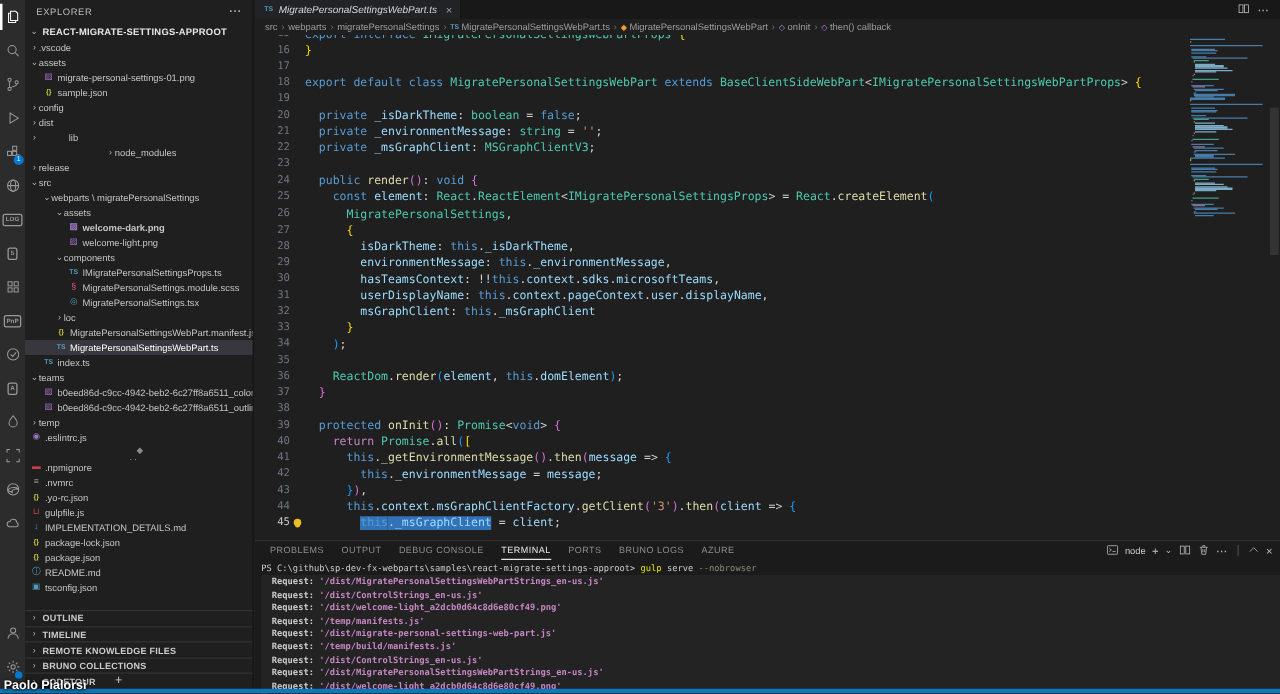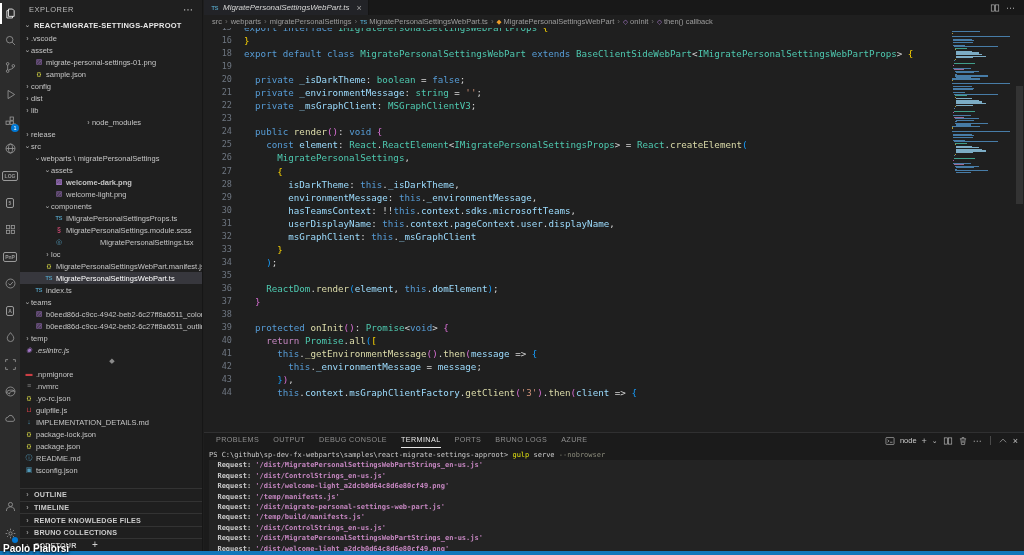--- a/index.html
+++ b/index.html
@@ -230,21 +230,21 @@
           <span>sample.json</span>
         </div>
         <div class="trow" style="padding-left: 4px;">
           <span class="chev">›</span>
           <span>config</span>
         </div>
         <div class="trow" style="padding-left: 4px;">
           <span class="chev">›</span>
           <span>dist</span>
         </div>
-        <div class="trow" style="padding-left: 4px;">
+        <div class="trow" style="padding-left: 4px; gap: 24px;">
           <span class="chev">›</span>
           <span>lib</span>
         </div>
         <div class="trow" style="padding-left: 4px; justify-content: center;">
           <span class="chev">›</span>
           <span>node_modules</span>
         </div>
         <div class="trow" style="padding-left: 4px;">
           <span class="chev">›</span>
           <span>release</span>
@@ -274,21 +274,21 @@
           <span>components</span>
         </div>
         <div class="trow" style="padding-left: 34px;">
           <span class="ficon txt" style="color: rgb(81, 154, 186);">TS</span>
           <span>IMigratePersonalSettingsProps.ts</span>
         </div>
         <div class="trow" style="padding-left: 34px;">
           <span class="ficon" style="color: rgb(245, 83, 133);">§</span>
           <span>MigratePersonalSettings.module.scss</span>
         </div>
-        <div class="trow" style="padding-left: 34px; gap: 34px;">
+        <div class="trow" style="padding-left: 34px;">
           <span class="ficon" style="color: rgb(81, 154, 186);">◎</span>
           <span>MigratePersonalSettings.tsx</span>
         </div>
         <div class="trow" style="padding-left: 24px;">
           <span class="chev">›</span>
           <span>loc</span>
         </div>
         <div class="trow" style="padding-left: 24px;">
           <span class="ficon txt" style="color: rgb(203, 203, 65);">{}</span>
           <span>MigratePersonalSettingsWebPart.manifest.json</span>
@@ -310,21 +310,21 @@
           <span>b0eed86d-c9cc-4942-beb2-6c27ff8a6511_color.p...</span>
         </div>
         <div class="trow" style="padding-left: 14px;">
           <span class="ficon" style="color: rgb(160, 116, 196);">▨</span>
           <span>b0eed86d-c9cc-4942-beb2-6c27ff8a6511_outline...</span>
         </div>
         <div class="trow" style="padding-left: 4px;">
           <span class="chev">›</span>
           <span>temp</span>
         </div>
-        <div class="trow" style="padding-left: 4px; font-style: italic;">
+        <div class="trow" style="padding-left: 4px;">
           <span class="ficon" style="color: rgb(160, 116, 196);">◉</span>
           <span>.eslintrc.js</span>
         </div>
         <div class="trow" style="padding-left: 4px; flex-direction: column;">
           <span class="ficon" style="color: rgb(138, 138, 138);">◆</span>
           <span>.gitignore</span>
         </div>
         <div class="trow" style="padding-left: 4px;">
           <span class="ficon" style="color: rgb(204, 62, 68);">▬</span>
           <span>.npmignore</span>
@@ -444,20 +444,25 @@
             <span class="ln">15</span>
             <span class="glyph"></span>
             <span class="ctext"><span class="tk-k">export interface </span><span class="tk-c">IMigratePersonalSettingsWebPartProps </span><span class="tk-bY">{</span></span>
           </div>
           <div class="code-row">
             <span class="ln">16</span>
             <span class="glyph"></span>
             <span class="ctext"><span class="tk-bY">}</span></span>
           </div>
           <div class="code-row">
+            <span class="ln">17</span>
+            <span class="glyph"></span>
+            <span class="ctext"></span>
+          </div>
+          <div class="code-row">
             <span class="ln">18</span>
             <span class="glyph"></span>
             <span class="ctext"><span class="tk-k">export default class </span><span class="tk-c">MigratePersonalSettingsWebPart </span><span class="tk-k">extends </span><span class="tk-c">BaseClientSideWebPart</span><span class="tk-w">&lt;</span><span class="tk-c">IMigratePersonalSettingsWebPartProps</span><span class="tk-w">&gt; </span><span class="tk-bY">{</span></span>
           </div>
           <div class="code-row">
             <span class="ln">19</span>
             <span class="glyph"></span>
             <span class="ctext"></span>
           </div>
           <div class="code-row">
@@ -577,20 +582,27 @@
           </div>
           <div class="code-row">
             <span class="ln">43</span>
             <span class="glyph"></span>
             <span class="ctext"><span class="tk-w">      </span><span class="tk-bB">}</span><span class="tk-bP">)</span><span class="tk-w">,</span></span>
           </div>
           <div class="code-row">
             <span class="ln">44</span>
             <span class="glyph"></span>
             <span class="ctext"><span class="tk-w">      </span><span class="tk-k">this</span><span class="tk-w">.</span><span class="tk-v">context</span><span class="tk-w">.</span><span class="tk-v">msGraphClientFactory</span><span class="tk-w">.</span><span class="tk-f">getClient</span><span class="tk-bP">(</span><span class="tk-s">'3'</span><span class="tk-bP">)</span><span class="tk-w">.</span><span class="tk-f">then</span><span class="tk-bP">(</span><span class="tk-v">client</span><span class="tk-w"> =&gt; </span><span class="tk-bB">{</span></span>
+          </div>
+          <div class="code-row">
+            <span class="ln" style="color: rgb(198, 198, 198);">45</span>
+            <span class="glyph">
+              <span class="bulb"></span>
+            </span>
+            <span class="ctext"><span class="tk-w">        </span><span class="tk-k tk-sel">this</span><span class="tk-w tk-sel">.</span><span class="tk-v tk-sel">_msGraphClient</span><span class="tk-w"> = </span><span class="tk-v">client</span><span class="tk-w">;</span></span>
           </div>
         </div>
       <div class="minimap" id="minimap">
           <div class="mm-row" style="margin-left: 0px; width: 27.5px; background: rgb(86, 156, 214);"></div>
           <div class="mm-row" style="margin-left: 0px; width: 0.5px; background: rgb(215, 195, 74);"></div>
           <div class="mm-row" style="margin-left: 0px; width: 0px; background: rgb(154, 154, 154);"></div>
           <div class="mm-row" style="margin-left: 0px; width: 58px; background: rgb(86, 156, 214);"></div>
           <div class="mm-row" style="margin-left: 0px; width: 0px; background: rgb(154, 154, 154);"></div>
           <div class="mm-row" style="margin-left: 1px; width: 19px; background: rgb(86, 156, 214);"></div>
           <div class="mm-row" style="margin-left: 1px; width: 20.5px; background: rgb(86, 156, 214);"></div>

